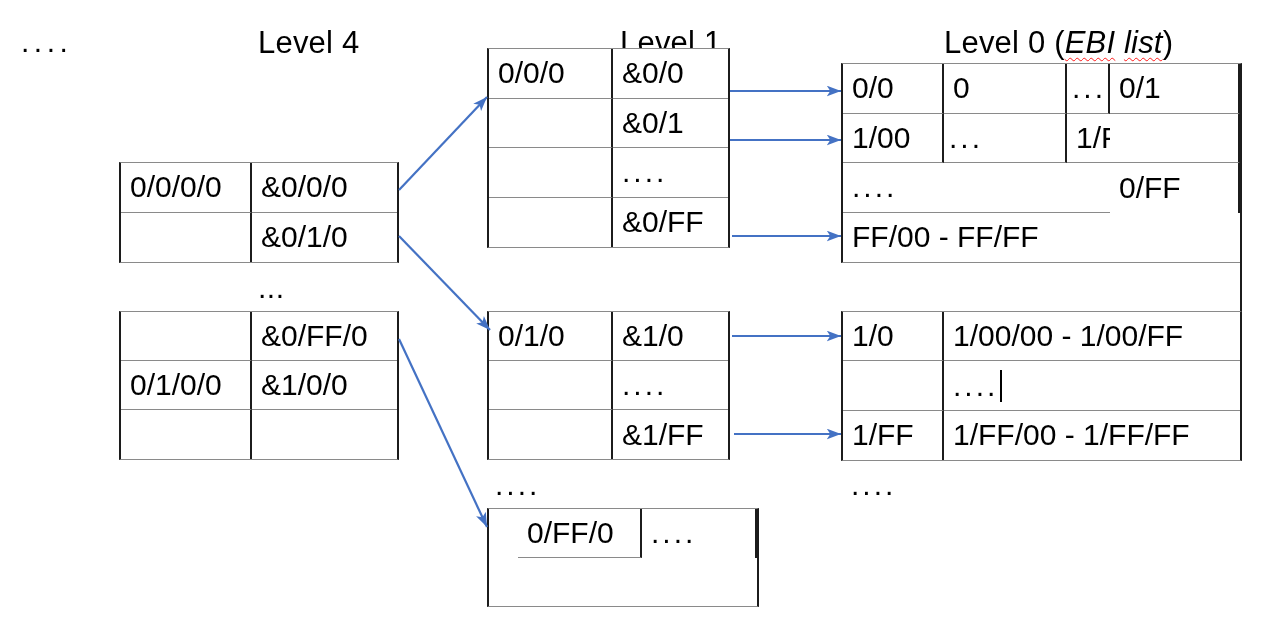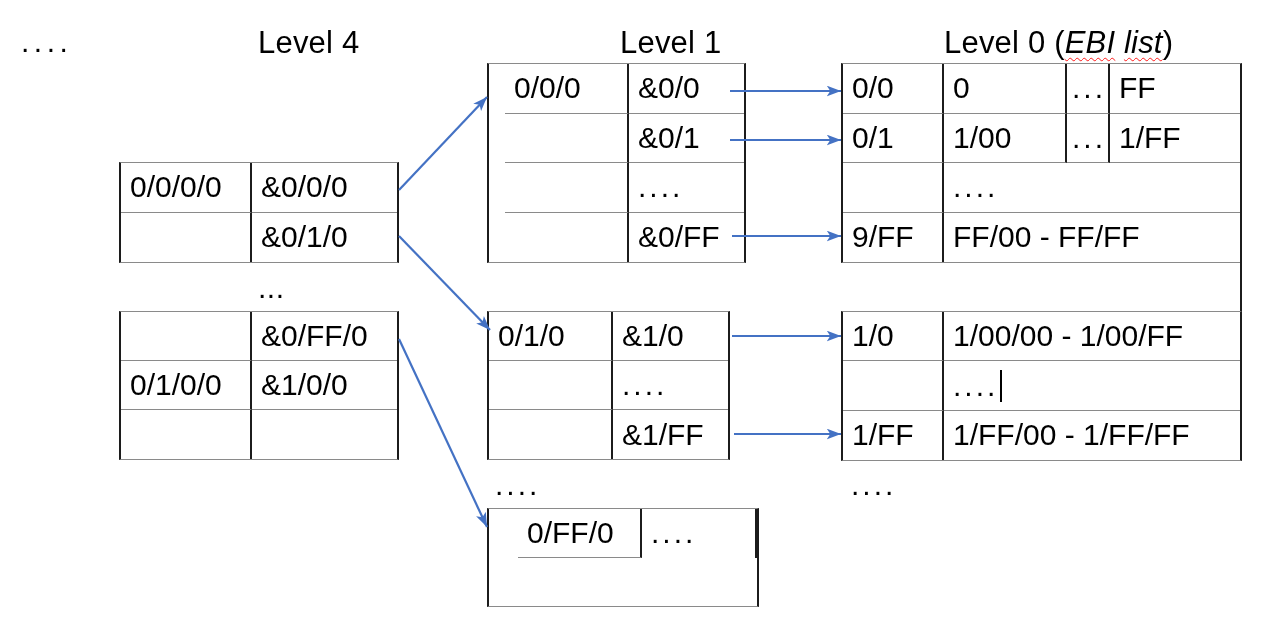--- a/index.html
+++ b/index.html
@@ -42,21 +42,21 @@
   .narrow { padding-left:5px; }
   .sp3 { grid-column:span 3; }
 
   .l2  { grid-template-columns:131px 145px; }
   .l1  { grid-template-columns:124px 115px; }
   .l0a { grid-template-columns:101px 123px 43px 130px;text-align:center; }
   .l0b { grid-template-columns:101px 296px; }
 
   #l2a { left:119px; top:162px; grid-template-rows:repeat(2,49.5px); }
   #l2b { left:119px; top:311px; grid-template-rows:repeat(3,49px);   }
-  #l1a { left:487px; top:63px;  grid-template-rows:repeat(4,49.5px);padding-left:16px; }
+  #l1a { left:487px; top:48px;  grid-template-rows:repeat(4,49.5px); }
   #l1b { left:487px; top:311px; grid-template-rows:repeat(3,49px);   }
   #l1c { left:487px; top:508px; grid-template-rows:repeat(2,48.5px);padding-left:29px; }
   #l0a { left:841px; top:63px;  grid-template-rows:repeat(4,49.5px); }
   #l0b { left:841px; top:311px; grid-template-rows:repeat(3,49.4px); }
 
   #hdr-corner { left:21px;  top:25px; }
   #hdr-l2     { left:258px; top:25px; }
   #hdr-l1     { left:620px; top:25px; }
   #hdr-l0     { left:944px; top:25px; }
   #dots-mid   { left:258px; top:271px; letter-spacing:.5px; }
@@ -125,28 +125,27 @@
   <div id="l1c" class="tbl l1">
     <div class="cell">0/FF/0</div>
     <div class="cell nbb dots">....</div>
     <div class="cell nbr nbb"></div>
   </div>
 
   <div id="l0a" class="tbl l0a">
     <div class="cell">0/0</div>
     <div class="cell">0</div>
     <div class="cell narrow dots">...</div>
-    <div class="cell nbr">FF</div>
     <div class="cell">0/1</div>
     <div class="cell">1/00</div>
     <div class="cell narrow dots">...</div>
     <div class="cell nbr">1/FF</div>
     <div class="cell"></div>
     <div class="cell sp3 nbr dots">....</div>
-    <div class="cell nbb">9/FF</div>
+    <div class="cell nbb">0/FF</div>
     <div class="cell sp3 nbr nbb">FF/00 - FF/FF</div>
   </div>
 
   <div class="connector"></div>
 
   <div id="l0b" class="tbl l0b">
     <div class="cell">1/0</div>
     <div class="cell nbr">1/00/00 - 1/00/FF</div>
     <div class="cell"></div>
     <div class="cell nbr">

